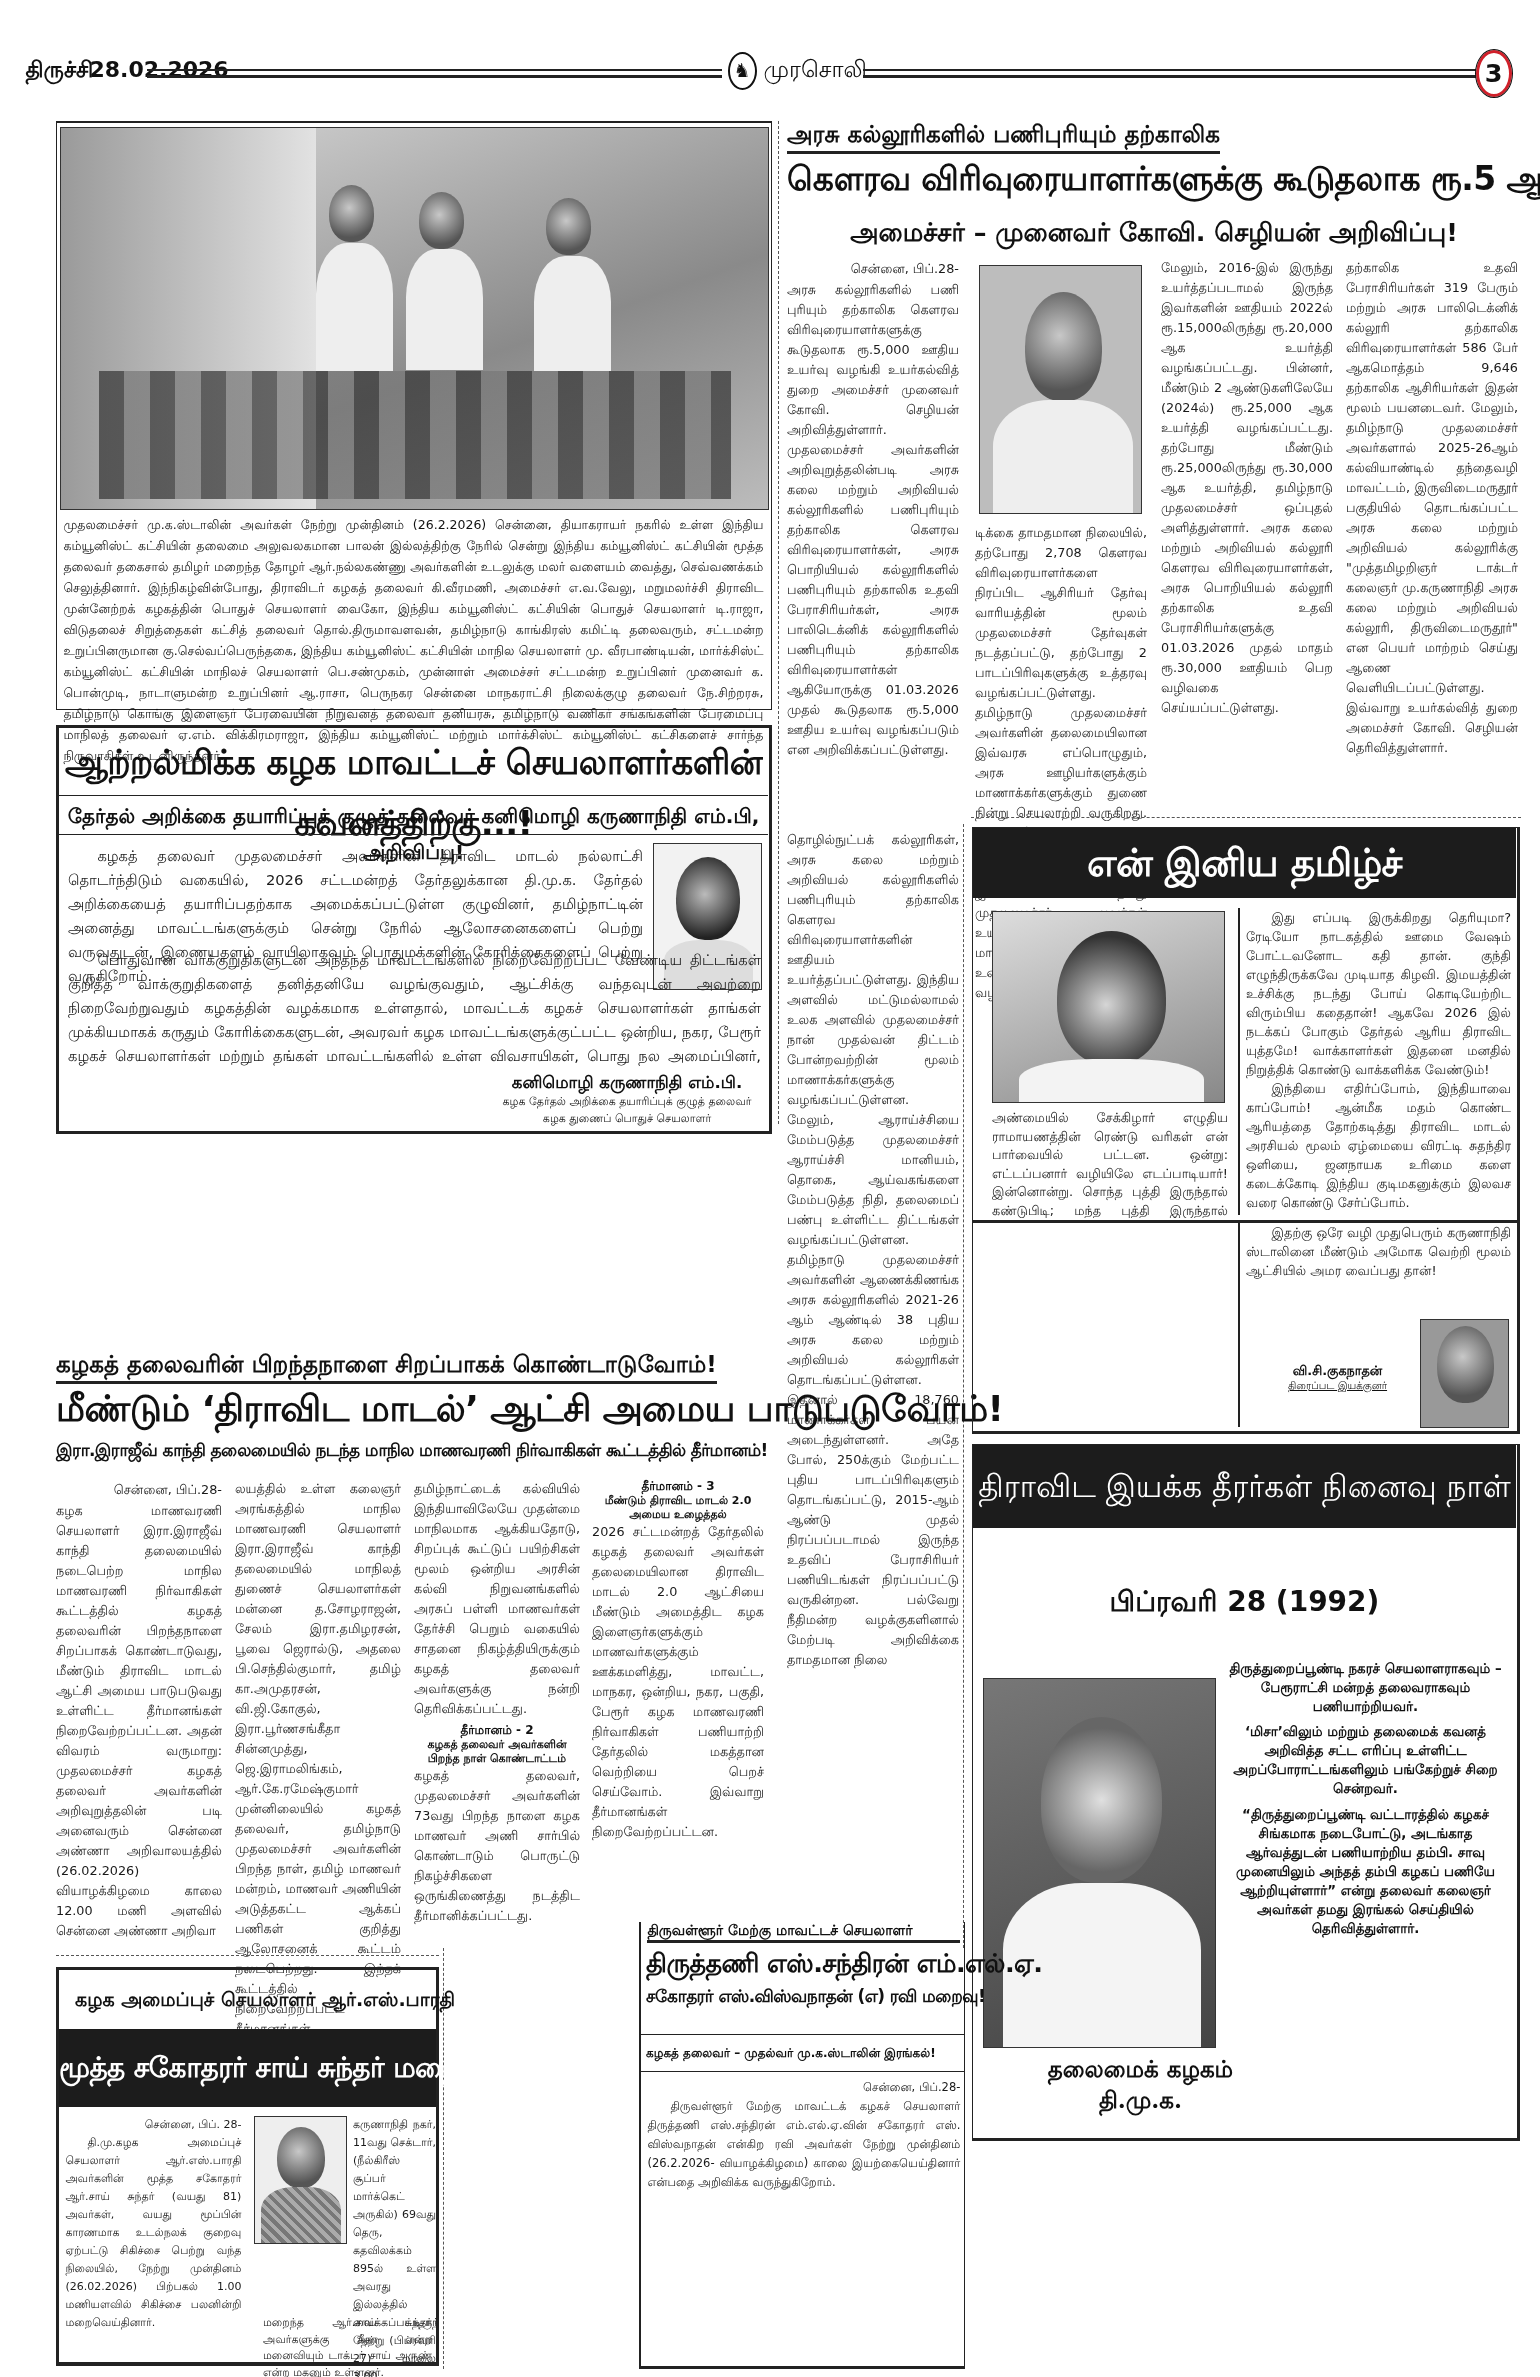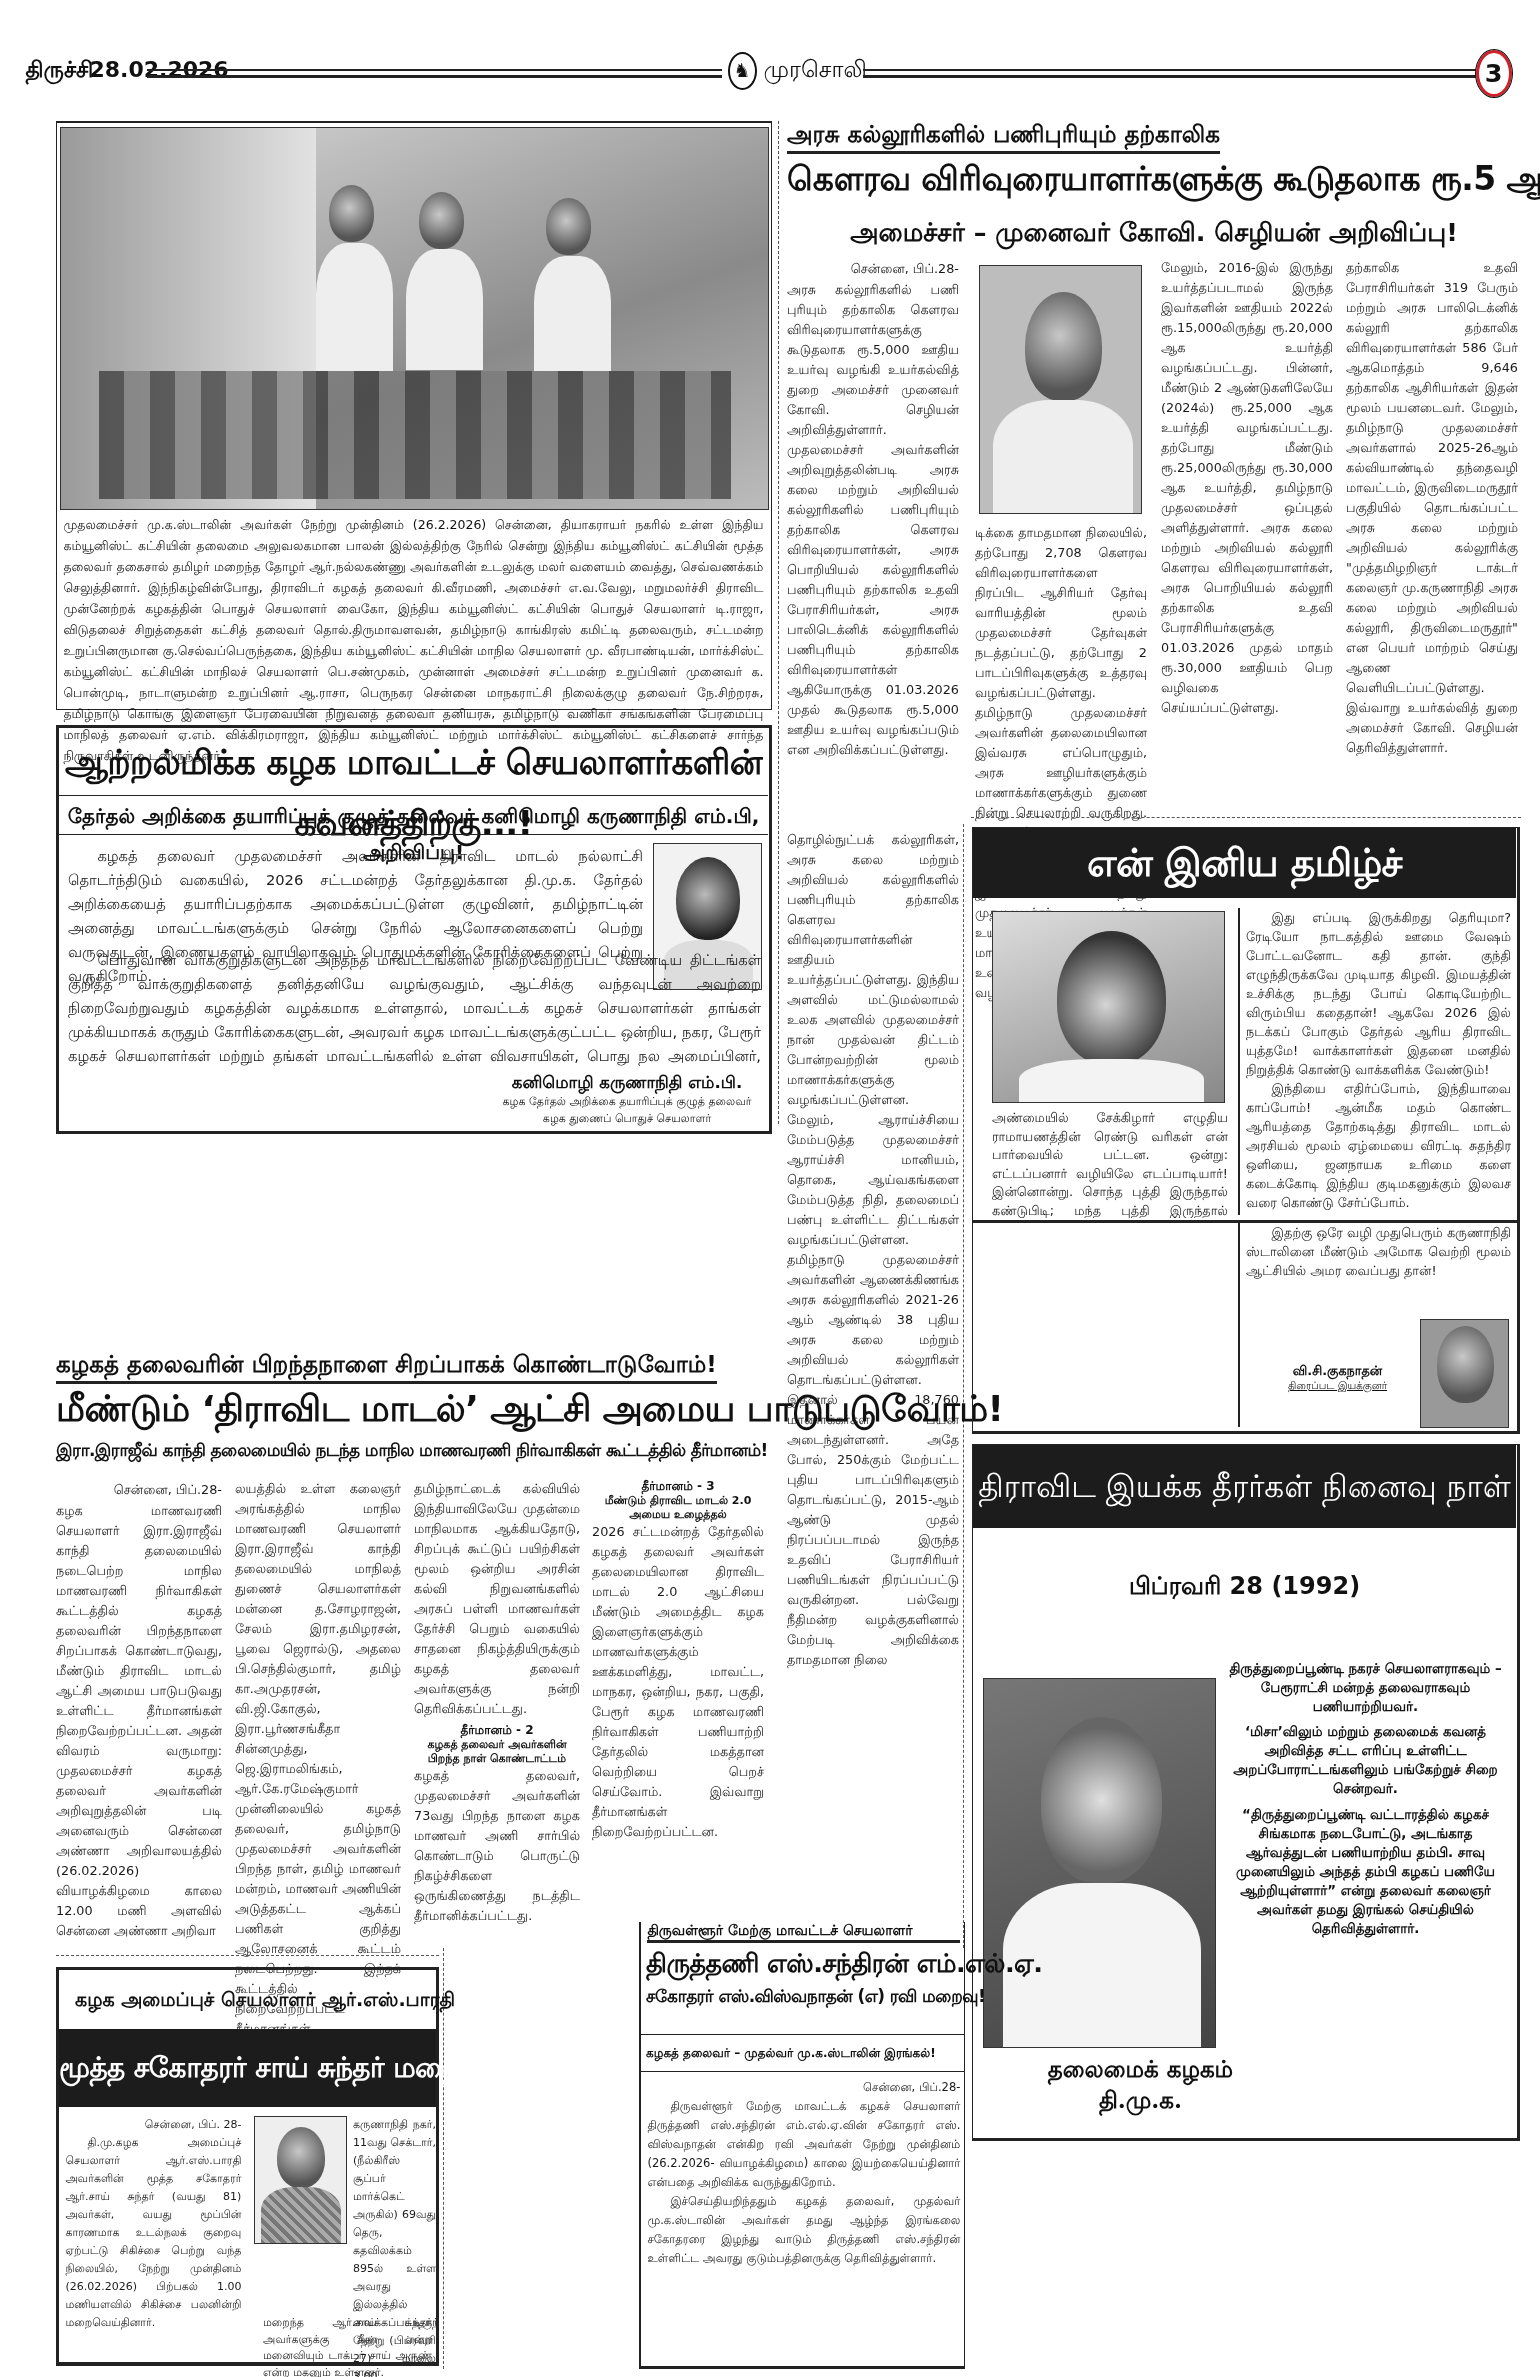--- a/index.html
+++ b/index.html
@@ -130,21 +130,21 @@
     <div class="face" style="left:16px;top:6.4px;width:57px;height:77px;"></div>
   </div>
   <div class="abs center" style="left:291px;top:140px;width:147px;">
     <div style="font-size:12.8px;font-weight:900;">வி.சி.குகநாதன்</div>
     <div style="font-size:10.2px;text-decoration:underline;">திரைப்பட இயக்குனர்</div>
   </div>
 </div>
 
 <div class="abs box" style="left:972px;top:1444px;width:548px;height:697px;border-width:1.9px 3.2px 3.8px 1.9px;">
   <div class="abs blk center" style="left:0;top:0;width:543px;height:83px;font-size:31px;line-height:83px;">திராவிட இயக்க தீரர்கள் நினைவு நாள்</div>
-  <div class="abs center" style="left:0;top:127px;width:543px;font-size:24px;font-weight:900;">பிப்ரவரி 28 (1992)</div>
+  <div class="abs center" style="left:0;top:140px;width:543px;font-size:28px;font-weight:900;">பிப்ரவரி 28 (1992)</div>
   <div class="abs photo" style="left:10.2px;top:233px;width:233px;height:370px;background:linear-gradient(160deg,#777,#444);">
     <div class="face" style="left:57px;top:38px;width:121px;height:166px;background:radial-gradient(circle at 50% 50%,#e0e0e0,#666 70%);"></div>
     <div class="shirt" style="left:19px;top:204px;width:198px;height:166px;background:#f4f4f4;"></div>
   </div>
   <div class="abs center" style="left:252px;top:214px;width:281px;font-size:13.4px;line-height:19px;font-weight:700;">
     <div style="margin-bottom:6.4px;">திருத்துறைப்பூண்டி நகரச் செயலாளராகவும் – பேரூராட்சி மன்றத் தலைவராகவும் பணியாற்றியவர்.</div>
     <div style="margin-bottom:6.4px;">‘மிசா’விலும் மற்றும் தலைமைக் கவனத் அறிவித்த சட்ட எரிப்பு உள்ளிட்ட அறப்போராட்டங்களிலும் பங்கேற்றுச் சிறை சென்றவர்.</div>
     <div>“திருத்துறைப்பூண்டி வட்டாரத்தில் கழகச் சிங்கமாக நடைபோட்டு, அடங்காத ஆர்வத்துடன் பணியாற்றிய தம்பி. சாவு முனையிலும் அந்தத் தம்பி கழகப் பணியே ஆற்றியுள்ளார்” என்று தலைவர் கலைஞர் அவர்கள் தமது இரங்கல் செய்தியில் தெரிவித்துள்ளார்.</div>
   </div>
   <div class="abs center" style="left:8px;top:610px;width:319px;">
@@ -174,16 +174,15 @@
 </div>
 
 <div class="abs" style="left:639px;top:1922px;width:326px;height:447px;border:2.6px solid #222;border-width:0 1.9px 3.8px 2.6px;">
   <div class="abs kicker" style="left:6.4px;top:0;width:313px;font-size:14px;white-space:nowrap;">திருவள்ளூர் மேற்கு மாவட்டச் செயலாளர்</div>
   <div class="abs heavy" style="left:5.1px;top:25.5px;width:319px;font-size:25.5px;white-space:nowrap;">திருத்தணி எஸ்.சந்திரன் எம்.எல்.ஏ.</div>
   <div class="abs heavy" style="left:5.1px;top:64px;width:319px;font-size:17px;white-space:nowrap;">சகோதரர் எஸ்.விஸ்வநாதன் (எ) ரவி மறைவு!</div>
   <div class="abs" style="left:0;top:112px;width:323px;height:38px;border-top:1.9px solid #222;border-bottom:1.9px solid #222;font-size:12px;font-weight:700;line-height:36px;padding-left:5.1px;white-space:nowrap;">கழகத் தலைவர் – முதல்வர் மு.க.ஸ்டாலின் இரங்கல்!</div>
   <div class="abs" style="left:6.4px;top:156px;width:313px;">
     <div class="txt" style="text-align:right;font-size:11.5px;line-height:19px;">சென்னை, பிப்.28-</div>
     <div class="txt" style="font-size:11.5px;line-height:19px;text-indent:2em;">திருவள்ளூர் மேற்கு மாவட்டக் கழகச் செயலாளர் திருத்தணி எஸ்.சந்திரன் எம்.எல்.ஏ.வின் சகோதரர் எஸ். விஸ்வநாதன் என்கிற ரவி அவர்கள் நேற்று முன்தினம் (26.2.2026- வியாழக்கிழமை) காலை இயற்கையெய்தினார் என்பதை அறிவிக்க வருந்துகிறோம்.</div>
-    <div class="txt" style="font-size:11.5px;line-height:19px;text-indent:2em;">இச்செய்தியறிந்ததும் கழகத் தலைவர், முதல்வர் மு.க.ஸ்டாலின் அவர்கள் தமது ஆழ்ந்த இரங்கலை சகோதரரை இழந்து வாடும் திருத்தணி எஸ்.சந்திரன் உள்ளிட்ட அவரது குடும்பத்தினருக்கு தெரிவித்துள்ளார்.</div>
   </div>
 </div>
 
 
 </body></html>

